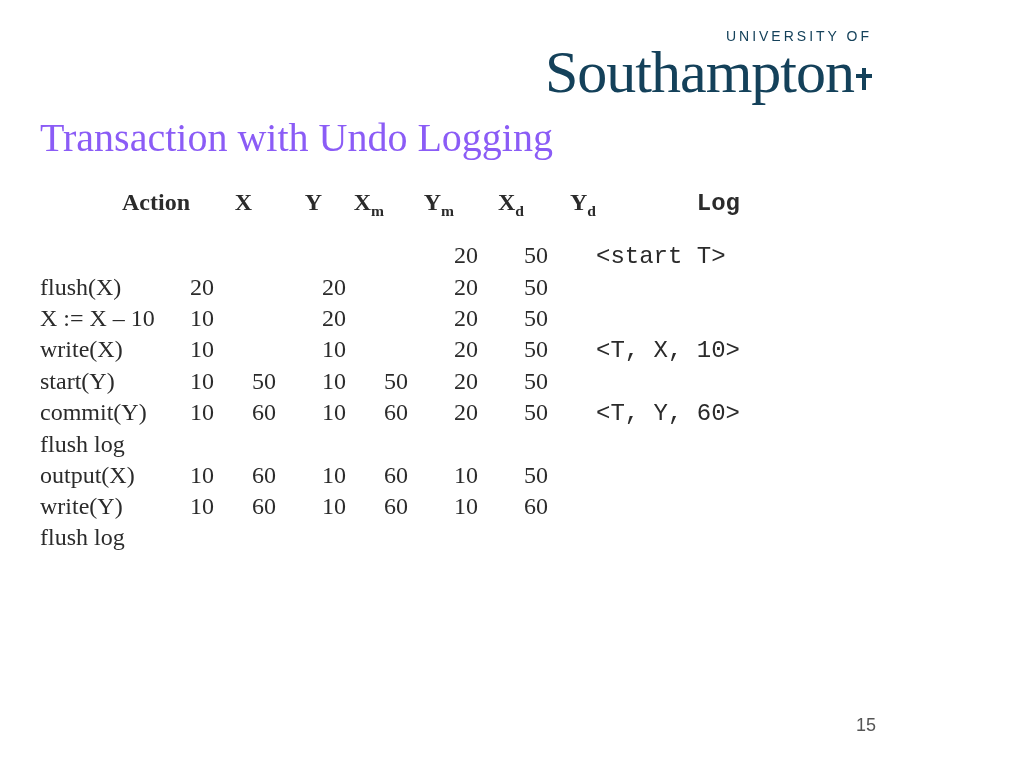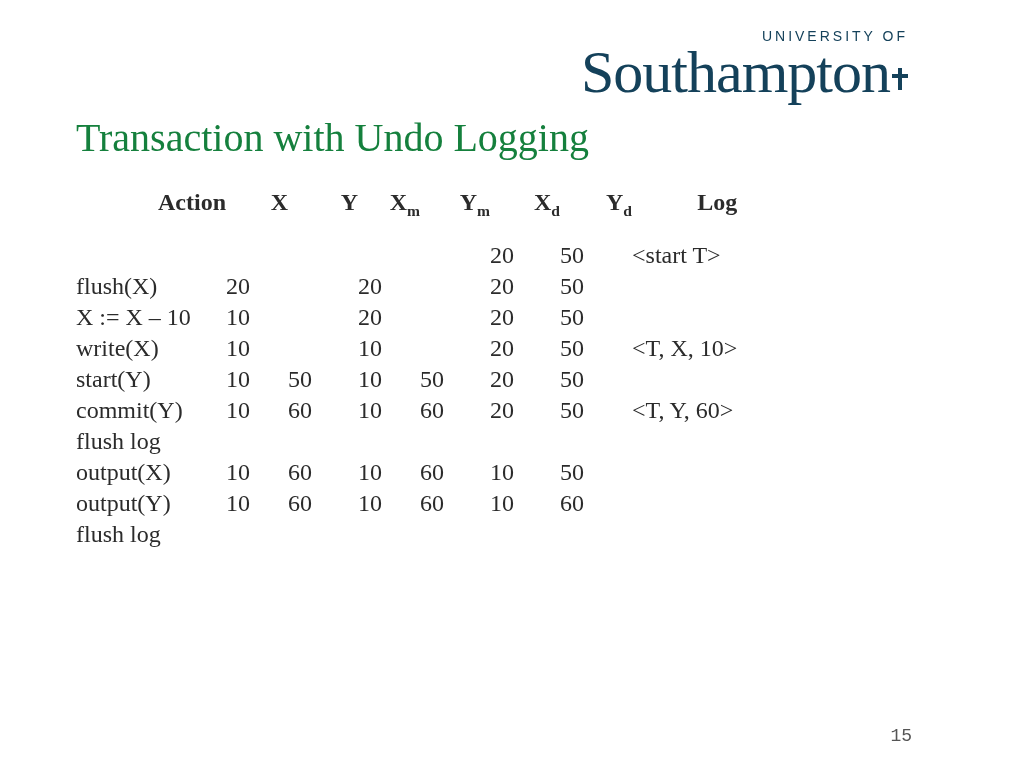--- a/index.html
+++ b/index.html
@@ -1,44 +1,44 @@
 <!DOCTYPE html>
 <html><head>
 <meta charset="utf-8">
 <style>
   * { margin:0; padding:0; box-sizing:border-box; }
   html, body { width:1024px; height:768px; background:#fff; font-family:Georgia, 'Times New Roman', serif; color:#333; }
 
-  .slide { position:relative; width:920px; height:768px; padding:30px 40px 30px 40px;margin-left:36px; }
+  .slide { position:relative; width:920px; height:768px; padding:30px 40px 30px 40px; }
 
   .logo { position:absolute; top:28px; right:48px; text-align:right; }
   .logo .uni { font-family:Arial, Helvetica, sans-serif; font-size:14px; letter-spacing:3px; color:#14415A; font-weight:400; margin-bottom:-6px; }
   .logo .soton-wrap { display:flex; align-items:baseline; }
   .logo .soton { font-family:Georgia, serif; font-size:60px; color:#14415A; font-weight:400; letter-spacing:-1px; }
   .logo .cross { display:inline-block; color:#14415A; font-size:18px; margin-left:2px; position:relative; top:-2px; }
 
-  h1.title { font-family:Georgia, serif; font-size:40px; font-weight:400; color:#15803d; margin-top:84px; margin-bottom:26px; }
+  h1.title { font-family:Georgia, serif; font-size:40px; font-weight:400; color:#8b5cf6; margin-top:84px; margin-bottom:26px; }
 
   table.txn { border-collapse:collapse; font-size:24px; color:#2b2b2b; }
   table.txn th { text-align:right; font-weight:700; padding:2px 0; vertical-align:baseline; }
   table.txn td { text-align:left; font-weight:400; padding:2px 0; vertical-align:baseline; }
   table.txn .sub { font-size:0.65em; vertical-align:sub; }
 
   .c-action { width:150px; }
   .c-x      { width:62px; }
   .c-y      { width:70px; }
   .c-xm     { width:62px; }
   .c-ym     { width:70px; }
   .c-xd     { width:70px; }
   .c-yd     { width:72px; }
-  .c-log    { width:auto; }
+  .c-log    { width:auto;font-family:Liberation Mono, monospace; }
 
   table.txn tr.spacer td { height:18px; }
 
-  .pageno { position:absolute; right:44px; bottom:22px; font-size:18px; color:#555; font-family:Liberation Mono, monospace; }
+  .pageno { position:absolute; right:44px; bottom:32px; font-size:18px; color:#555; font-family:Liberation Sans, sans-serif; }
 </style>
 </head>
 <body>
 
 <div class="slide">
 
   <div class="logo">
     <div class="uni">UNIVERSITY OF</div>
     <div class="soton-wrap">
       <span class="soton">Southampton</span>
@@ -143,21 +143,21 @@
           <td class="c-action">output(X)</td>
           <td class="c-x">10</td>
           <td class="c-y">60</td>
           <td class="c-xm">10</td>
           <td class="c-ym">60</td>
           <td class="c-xd">10</td>
           <td class="c-yd">50</td>
           <td class="c-log"></td>
         </tr>
         <tr>
-          <td class="c-action">output(Y)</td>
+          <td class="c-action">write(Y)</td>
           <td class="c-x">10</td>
           <td class="c-y">60</td>
           <td class="c-xm">10</td>
           <td class="c-ym">60</td>
           <td class="c-xd">10</td>
           <td class="c-yd">60</td>
           <td class="c-log"></td>
         </tr>
         <tr>
           <td class="c-action">flush log</td>

